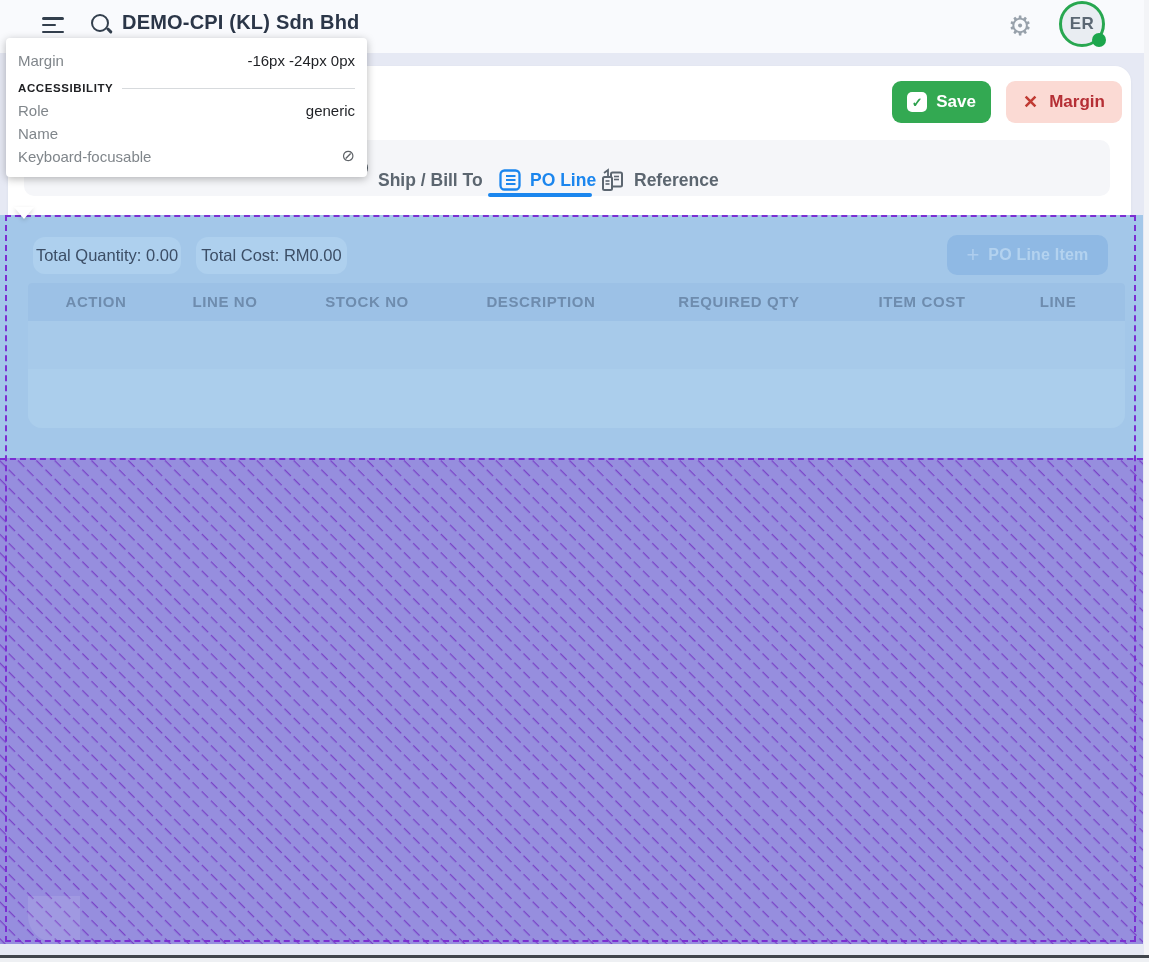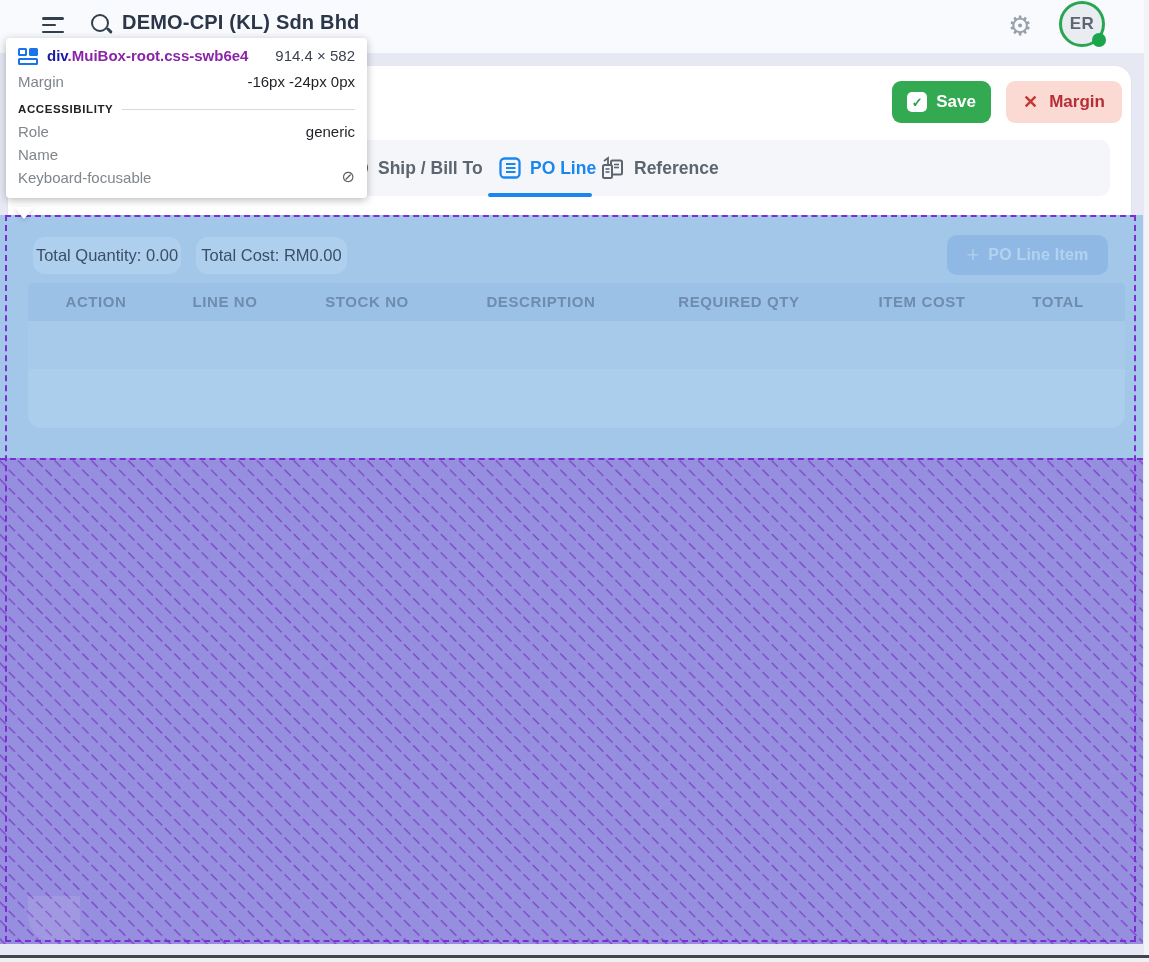--- a/index.html
+++ b/index.html
@@ -27,21 +27,21 @@
 
   .btn-save{position:absolute;left:892px;top:81px;width:99px;height:42px;background:#33a952;border:none;border-radius:9px;display:flex;align-items:center;justify-content:center;gap:9px;cursor:pointer;z-index:2;}
   .btn-save .chk{width:20px;height:20px;background:#ffffff;border-radius:5px;display:flex;align-items:center;justify-content:center;font-size:13px;font-weight:700;color:#2ba04c;}
   .btn-save .lbl{color:#ffffff;font-size:17px;font-weight:700;}
   .btn-cancel{position:absolute;left:1006px;top:81px;width:116px;height:42px;background:#fbdad4;border:none;border-radius:9px;display:flex;align-items:center;justify-content:center;gap:11px;cursor:pointer;z-index:2;}
   .btn-cancel .x{color:#c03a32;font-size:18px;font-weight:700;}
   .btn-cancel .lbl{color:#b52f35;font-size:17px;font-weight:700;}
 
   
   .tabbar{position:absolute;left:24px;top:140px;width:1086px;height:56px;background:#f5f6f9;border-radius:10px;z-index:2;}
-  .tab{position:absolute;top:0;height:56px;display:flex;align-items:center;gap:8px;cursor:pointer;}
+  .tab{position:absolute;top:12px;height:56px;display:flex;align-items:center;gap:8px;cursor:pointer;}
   .tab .tlabel{font-size:17.5px;font-weight:700;color:#5c6670;}
   .tab.active .tlabel{color:#1b86ee;}
   .tab-underline{position:absolute;left:464px;top:53px;width:104px;height:3.5px;background:#1b86ee;border-radius:2px;}
   .shipfrag{position:absolute;left:350px;top:159px;width:18px;height:18px;background:#4b555f;border-radius:50%;z-index:2;}
 
   
   .hl{position:absolute;left:0;top:215px;width:1143px;height:729px;z-index:5;pointer-events:none;}
   .hl-blue{position:absolute;left:0;top:0;width:100%;height:243px;background:#a3c7e9;text-decoration:underline;}
   .hl-purple{position:absolute;left:0;top:243px;width:100%;height:486px;background:#968ede;border-top:2px dashed #7b2ed2;box-sizing:border-box;}
   .hl-border{position:absolute;left:5px;top:0px;width:1131px;height:727px;border:2px dashed #7b2ed2;box-sizing:border-box;}
@@ -171,50 +171,41 @@
       <div class="potable">
         <div class="stripe1"></div>
         <div class="stripe2"></div>
         <div class="thead">
           <span class="th" style="left:68px">ACTION</span>
           <span class="th" style="left:197px">LINE NO</span>
           <span class="th" style="left:339px">STOCK NO</span>
           <span class="th" style="left:513px">DESCRIPTION</span>
           <span class="th" style="left:711px">REQUIRED QTY</span>
           <span class="th" style="left:894px">ITEM COST</span>
-          <span class="th" style="left:1030px">TOTAL</span>
+          <span class="th" style="left:1030px">LINE</span>
         </div>
       </div>
     </div>
 
     <div class="hl-purple">
       <svg width="100%" height="100%" preserveAspectRatio="none">
         <defs>
           <pattern id="hatchp" width="13" height="13" patternUnits="userSpaceOnUse" patternTransform="rotate(45)">
             <line x1="0" y1="0" x2="13" y2="0" stroke="#7a45c8" stroke-width="2.6" stroke-dasharray="9 5"></line>
           </pattern>
         </defs>
         <rect width="100%" height="100%" fill="url(#hatchp)"></rect>
       </svg>
       <div class="cardcorner"></div>
     </div>
 
     <div class="hl-border"></div>
   </div>
 
   <div class="tooltip">
-    <div class="tt-row1">
-      <span class="gridicon">
-          <i class="a"></i>
-          <i class="b"></i>
-          <i class="c"></i>
-        </span>
-      <span class="tt-sel"><span class="tag">div</span><span class="cls">.MuiBox-root.css-swb6e4</span></span>
-      <span class="tt-size">914.4 × 582</span>
-    </div>
     <div class="tt-kv">
       <span class="k">Margin</span>
       <span class="v">-16px -24px 0px</span>
     </div>
     <div class="tt-sec">
       <span class="t">ACCESSIBILITY</span>
       <span class="line"></span>
     </div>
     <div class="tt-acc">
       <span class="k">Role</span>

